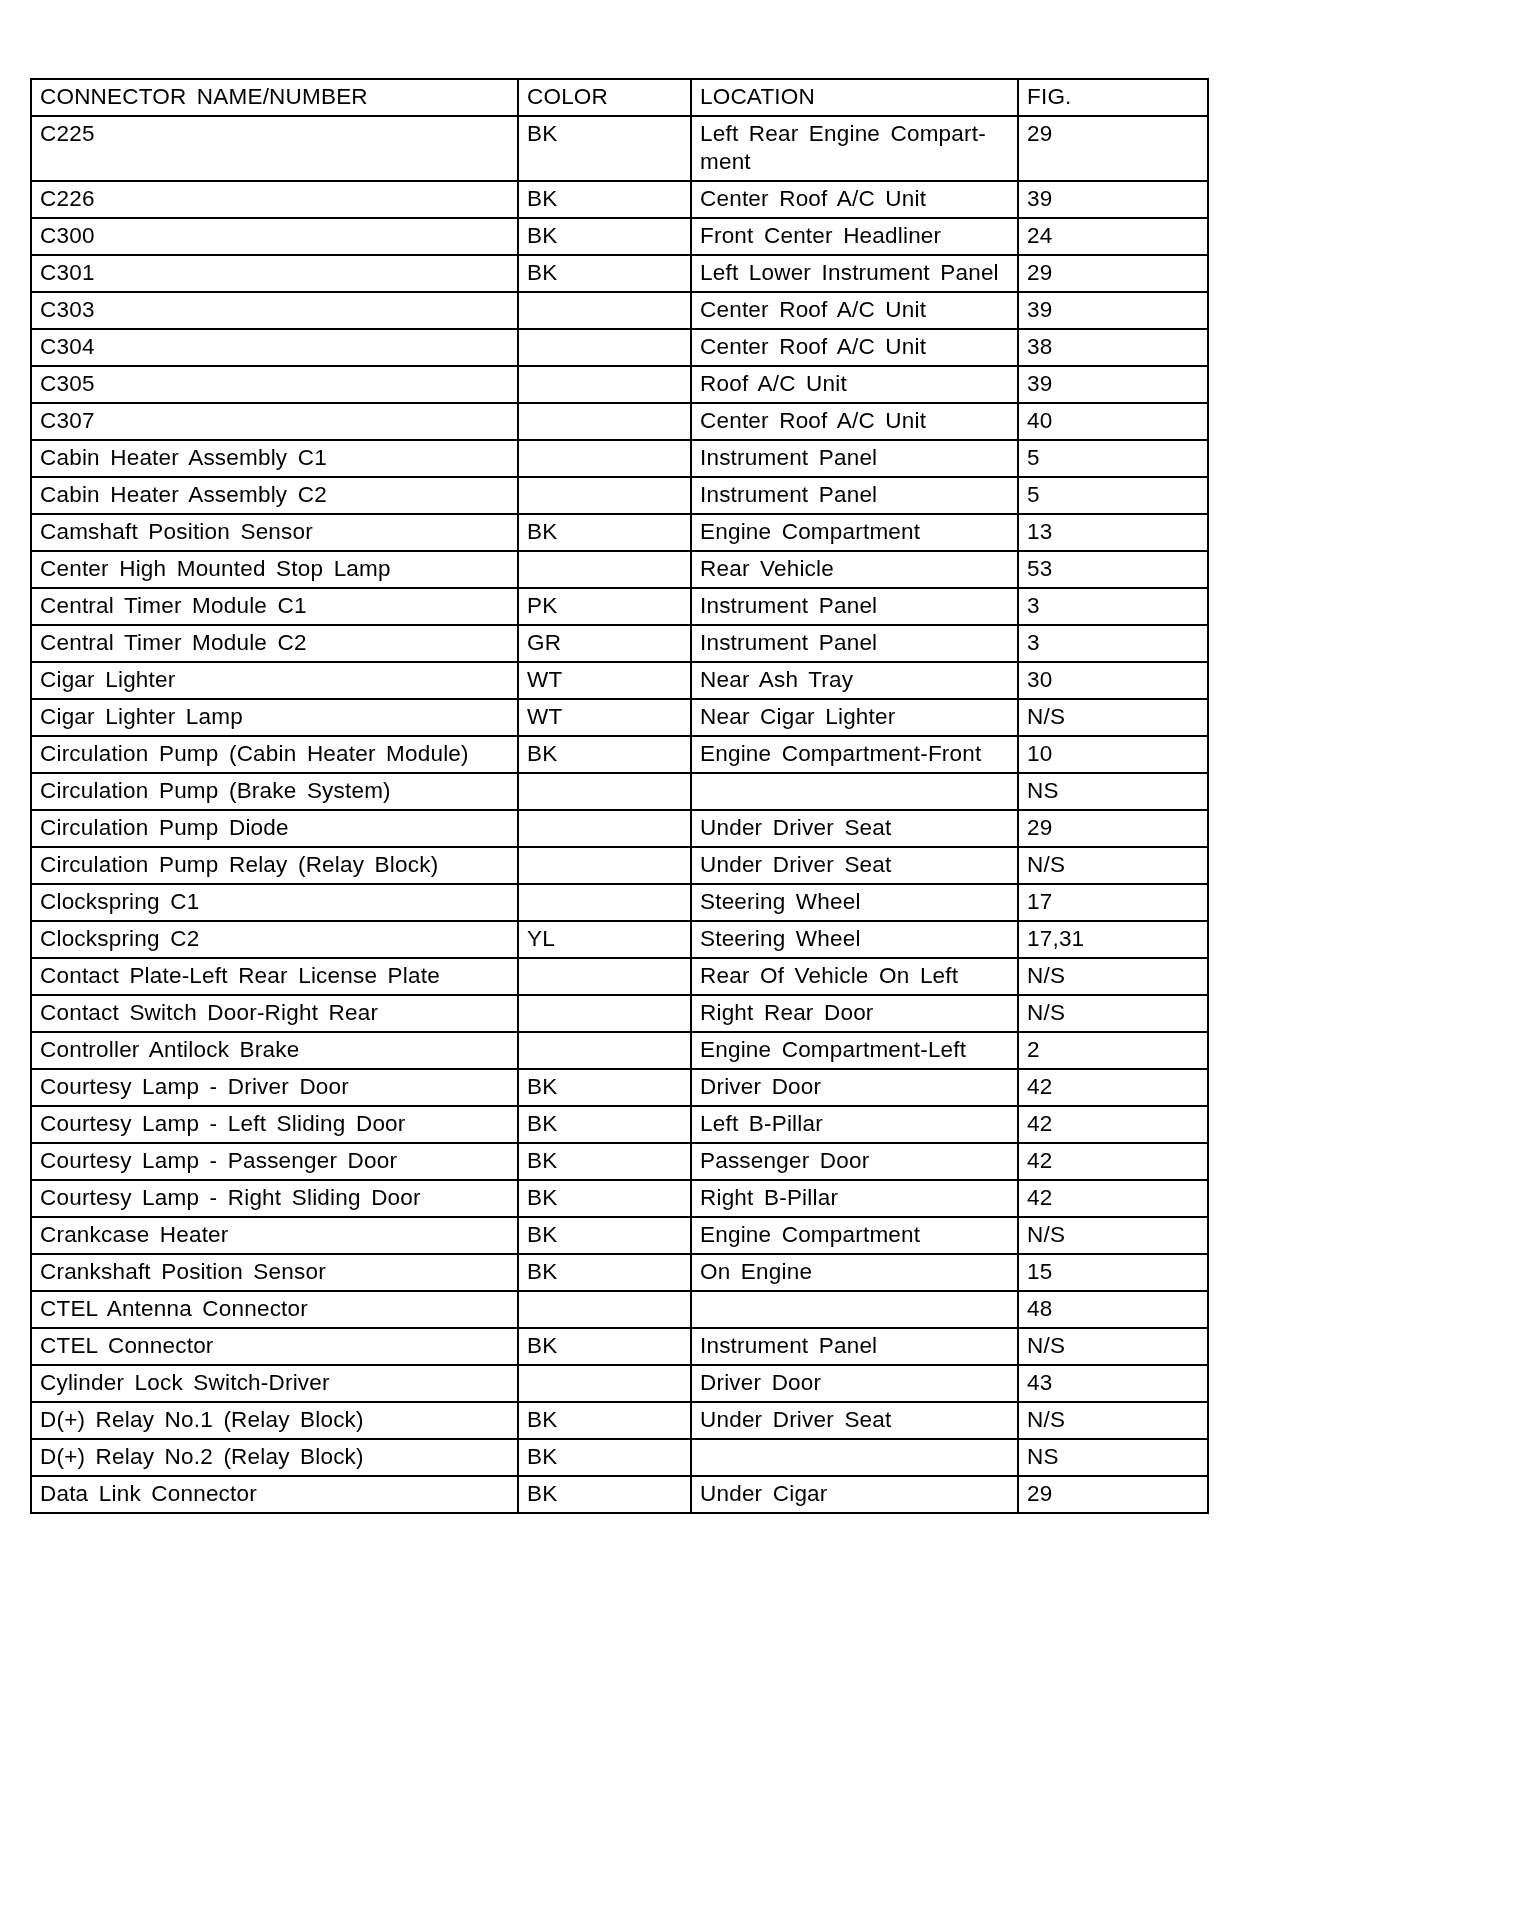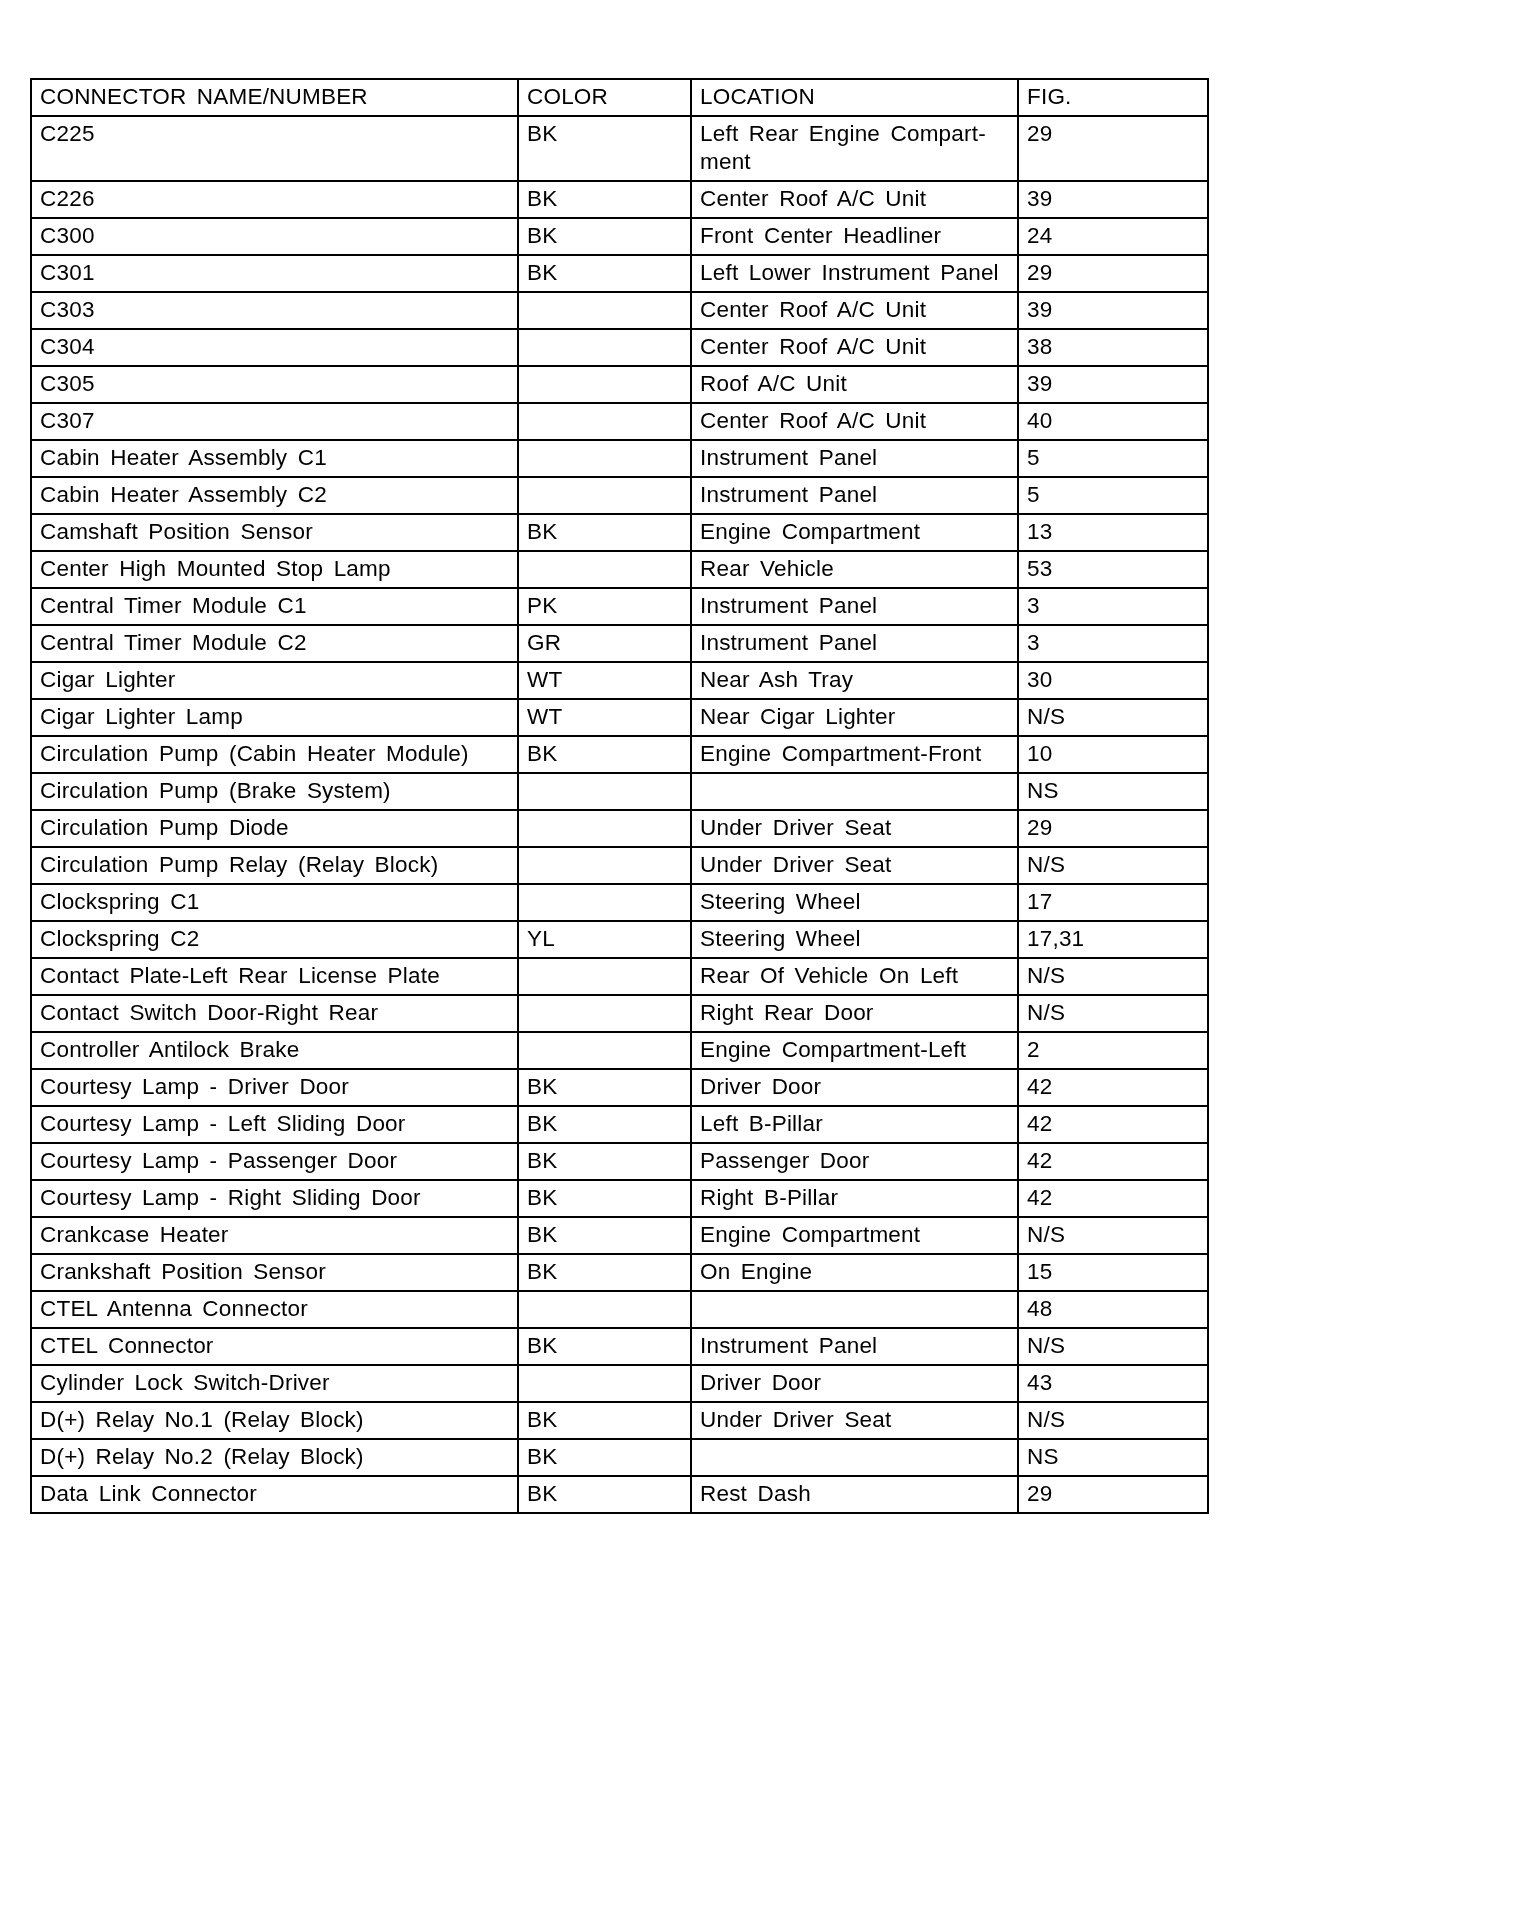--- a/index.html
+++ b/index.html
@@ -287,18 +287,18 @@
         </tr>
         <tr>
           <td>D(+) Relay No.2 (Relay Block)</td>
           <td>BK</td>
           <td></td>
           <td>NS</td>
         </tr>
         <tr>
           <td>Data Link Connector</td>
           <td>BK</td>
-          <td>Rest Dash</td>
+          <td>Under Cigar</td>
           <td>29</td>
         </tr>
       </tbody>
   </table>
 </div>
 
 </body></html>

